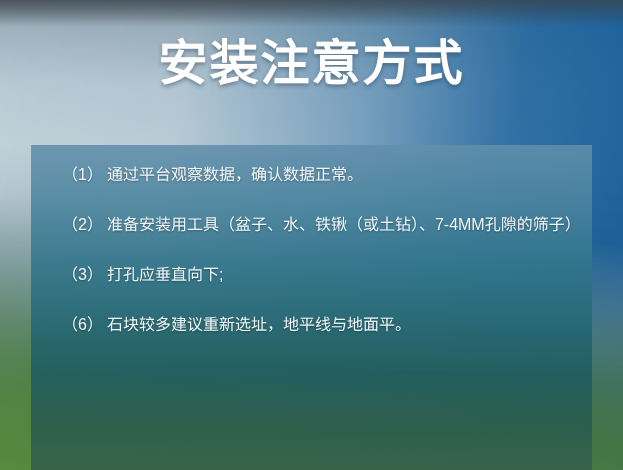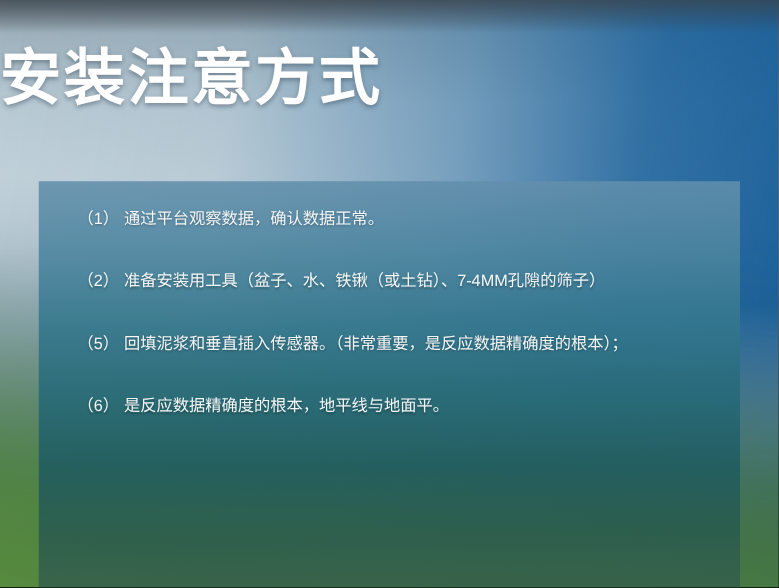--- a/index.html
+++ b/index.html
@@ -74,21 +74,21 @@
     height: 26px;
     background: linear-gradient(180deg, rgba(58,68,76,0.75) 0%, rgba(58,68,76,0.0) 100%);
   }
 
   
   .title {
     position: absolute;
     left: 0;
     right: 0;
     top: 33px;
-    text-align: left;
+    text-align: center;
     font-size: 49px;
     font-weight: bold;
     line-height: 60px;
     color: #ffffff;
     letter-spacing: 2px;
     text-shadow:
       0 2px 4px rgba(20,40,60,0.45),
       0 0 2px rgba(255,255,255,0.35);
     white-space: nowrap;
   }
@@ -114,21 +114,21 @@
 
   .panel-inner {
     position: absolute;
     inset: 0;
     padding: 20px 24px 0 31px;
     box-sizing: border-box;
   }
 
   .step {
     color: #f2f6f7;
-    font-size: 13px;
+    font-size: 16px;
     line-height: 20px;
     height: 50px;
     white-space: nowrap;
     text-shadow: 0 1px 2px rgba(0,0,0,0.30);
   }
 
   .step-index {
     display: inline;
   }
   .step-text {
@@ -152,26 +152,26 @@
     <div class="panel-inner">
 
       <div class="step">
         <span class="step-index">（1）</span><span class="step-text">通过平台观察数据，确认数据正常。</span>
       </div>
 
       <div class="step">
         <span class="step-index">（2）</span><span class="step-text">准备安装用工具（盆子、水、铁锹（或土钻）、7-4MM孔隙的筛子）</span>
       </div>
 
+      <div class="step">
+        <span class="step-index">（3）</span><span class="step-text">打孔应垂直向下;</span>
+      </div>
+
 
 
       <div class="step">
-        <span class="step-index">（5）</span><span class="step-text">回填泥浆和垂直插入传感器。（非常重要，是反应数据精确度的根本）；</span>
-      </div>
-
-      <div class="step">
-        <span class="step-index">（6）</span><span class="step-text">是反应数据精确度的根本，地平线与地面平。</span>
+        <span class="step-index">（6）</span><span class="step-text">石块较多建议重新选址，地平线与地面平。</span>
       </div>
 
     </div>
   </div>
 
 </div>
 
 </body></html>

